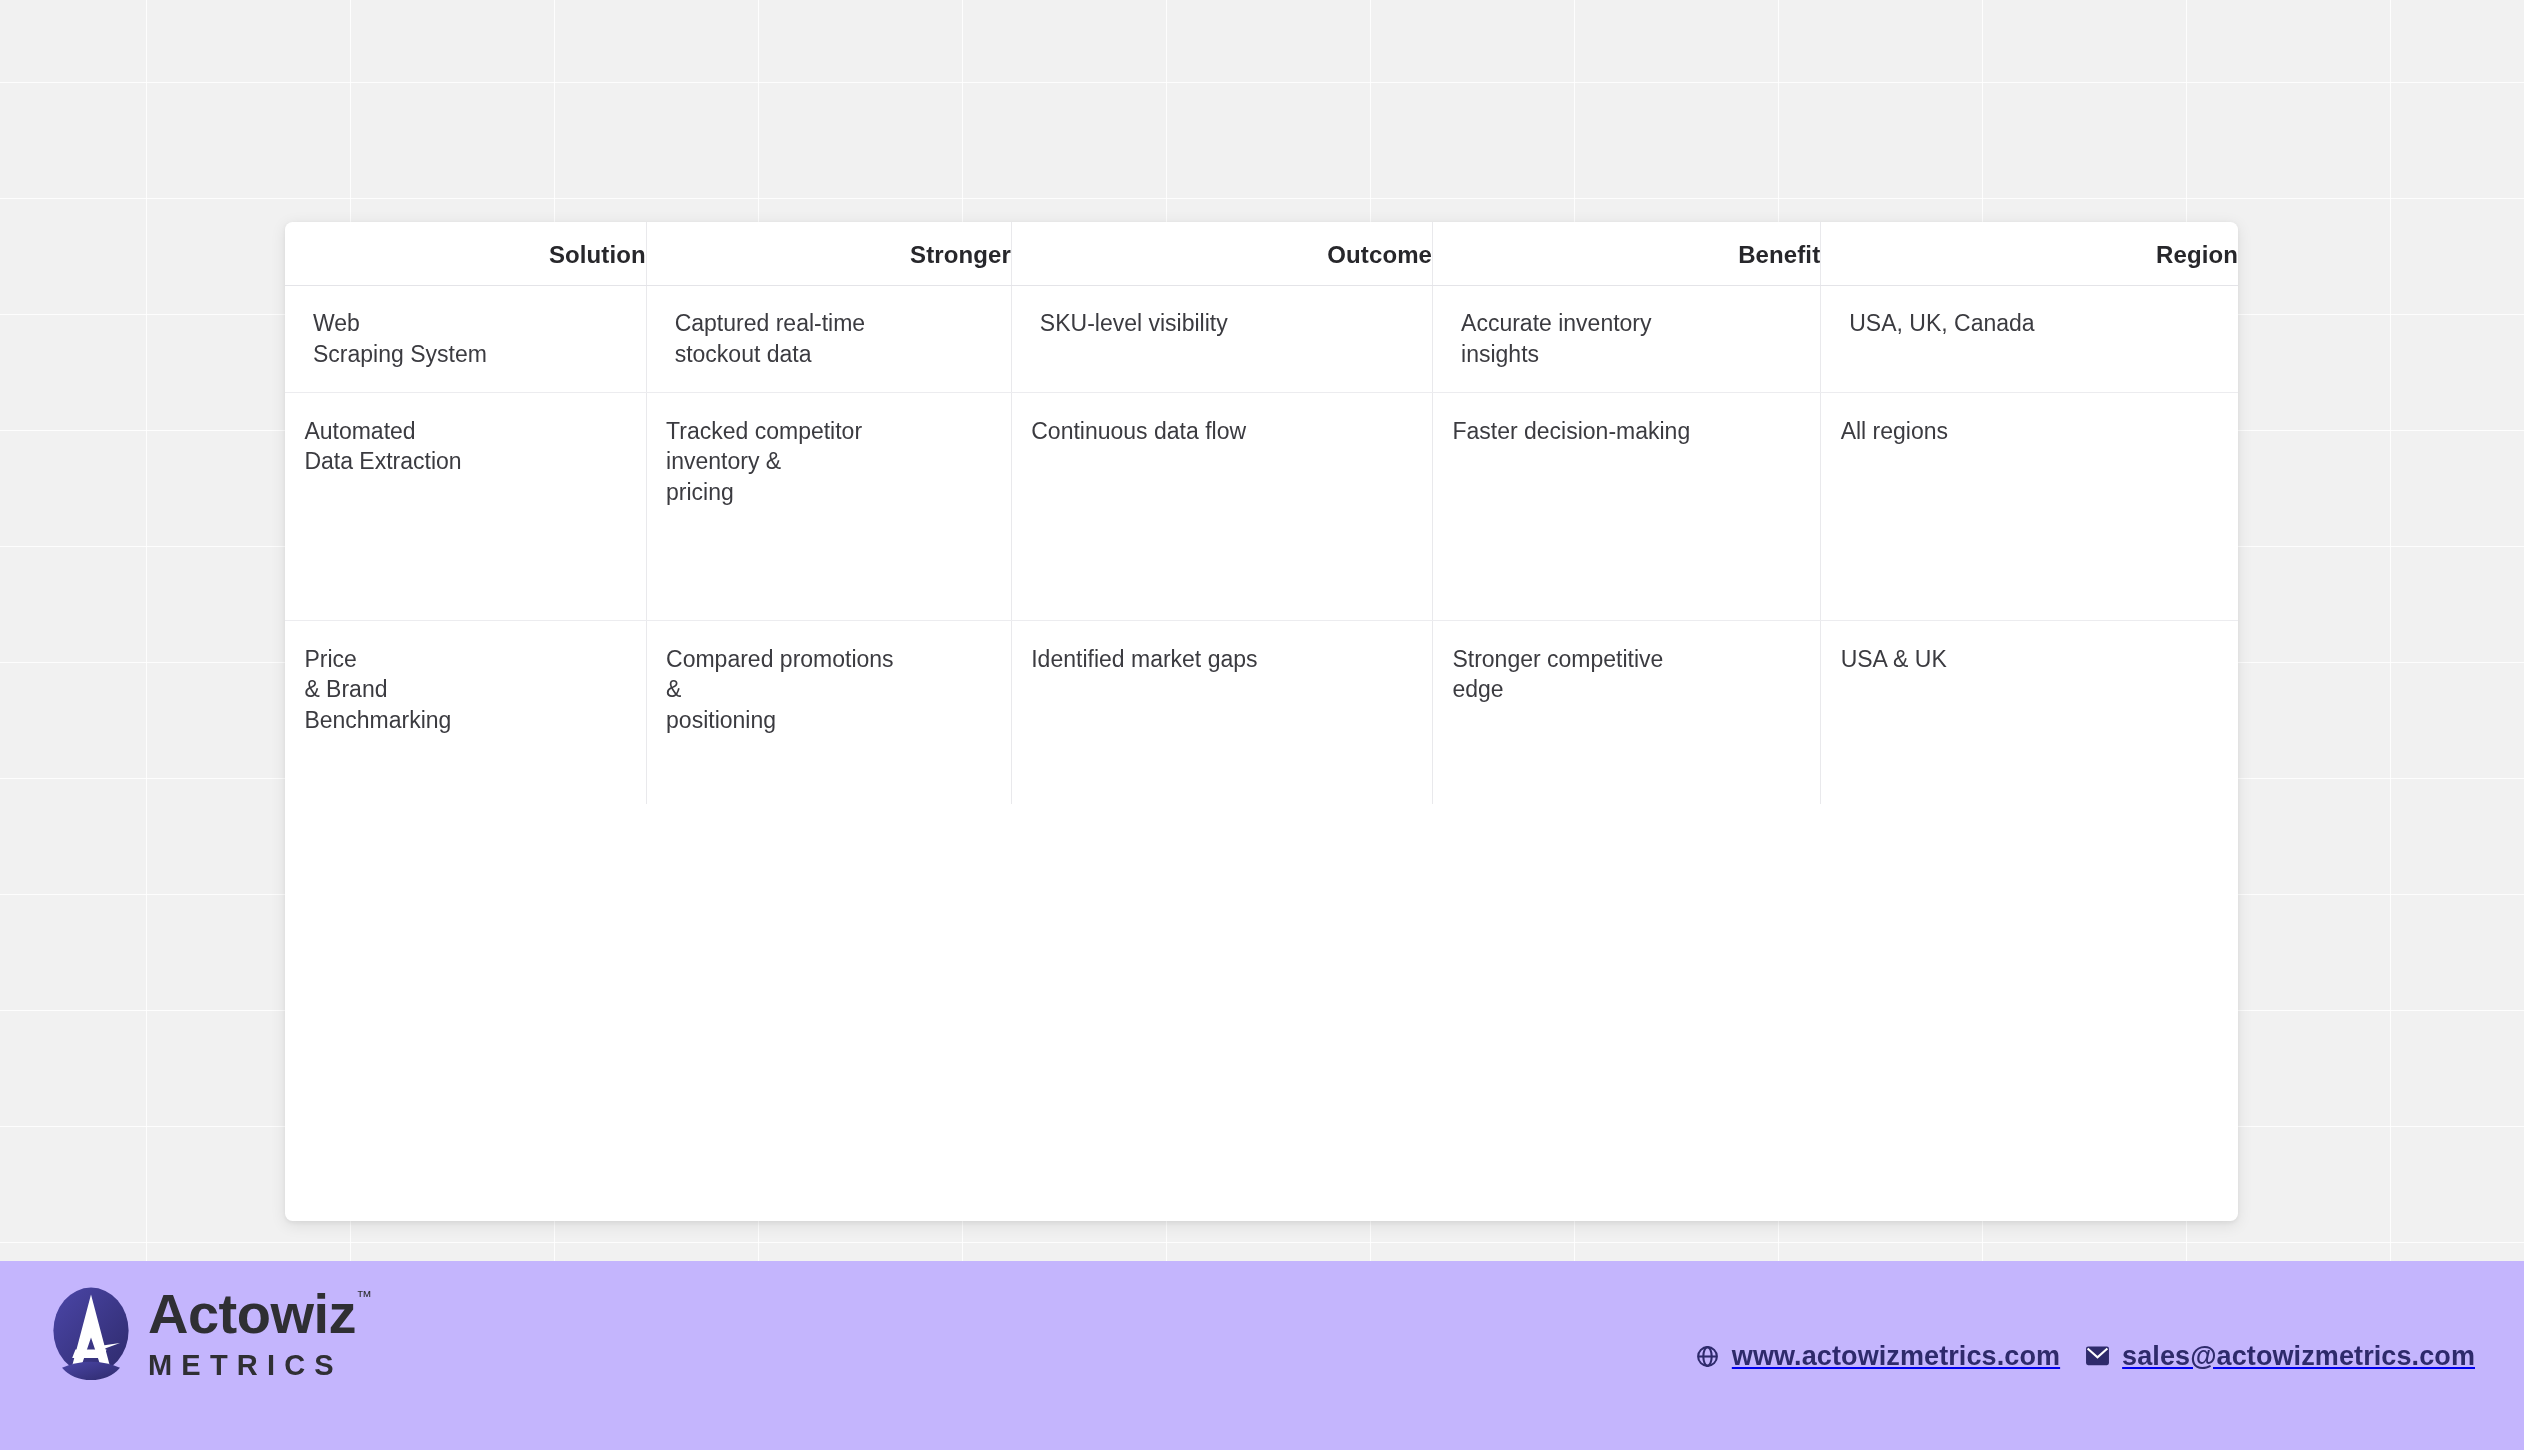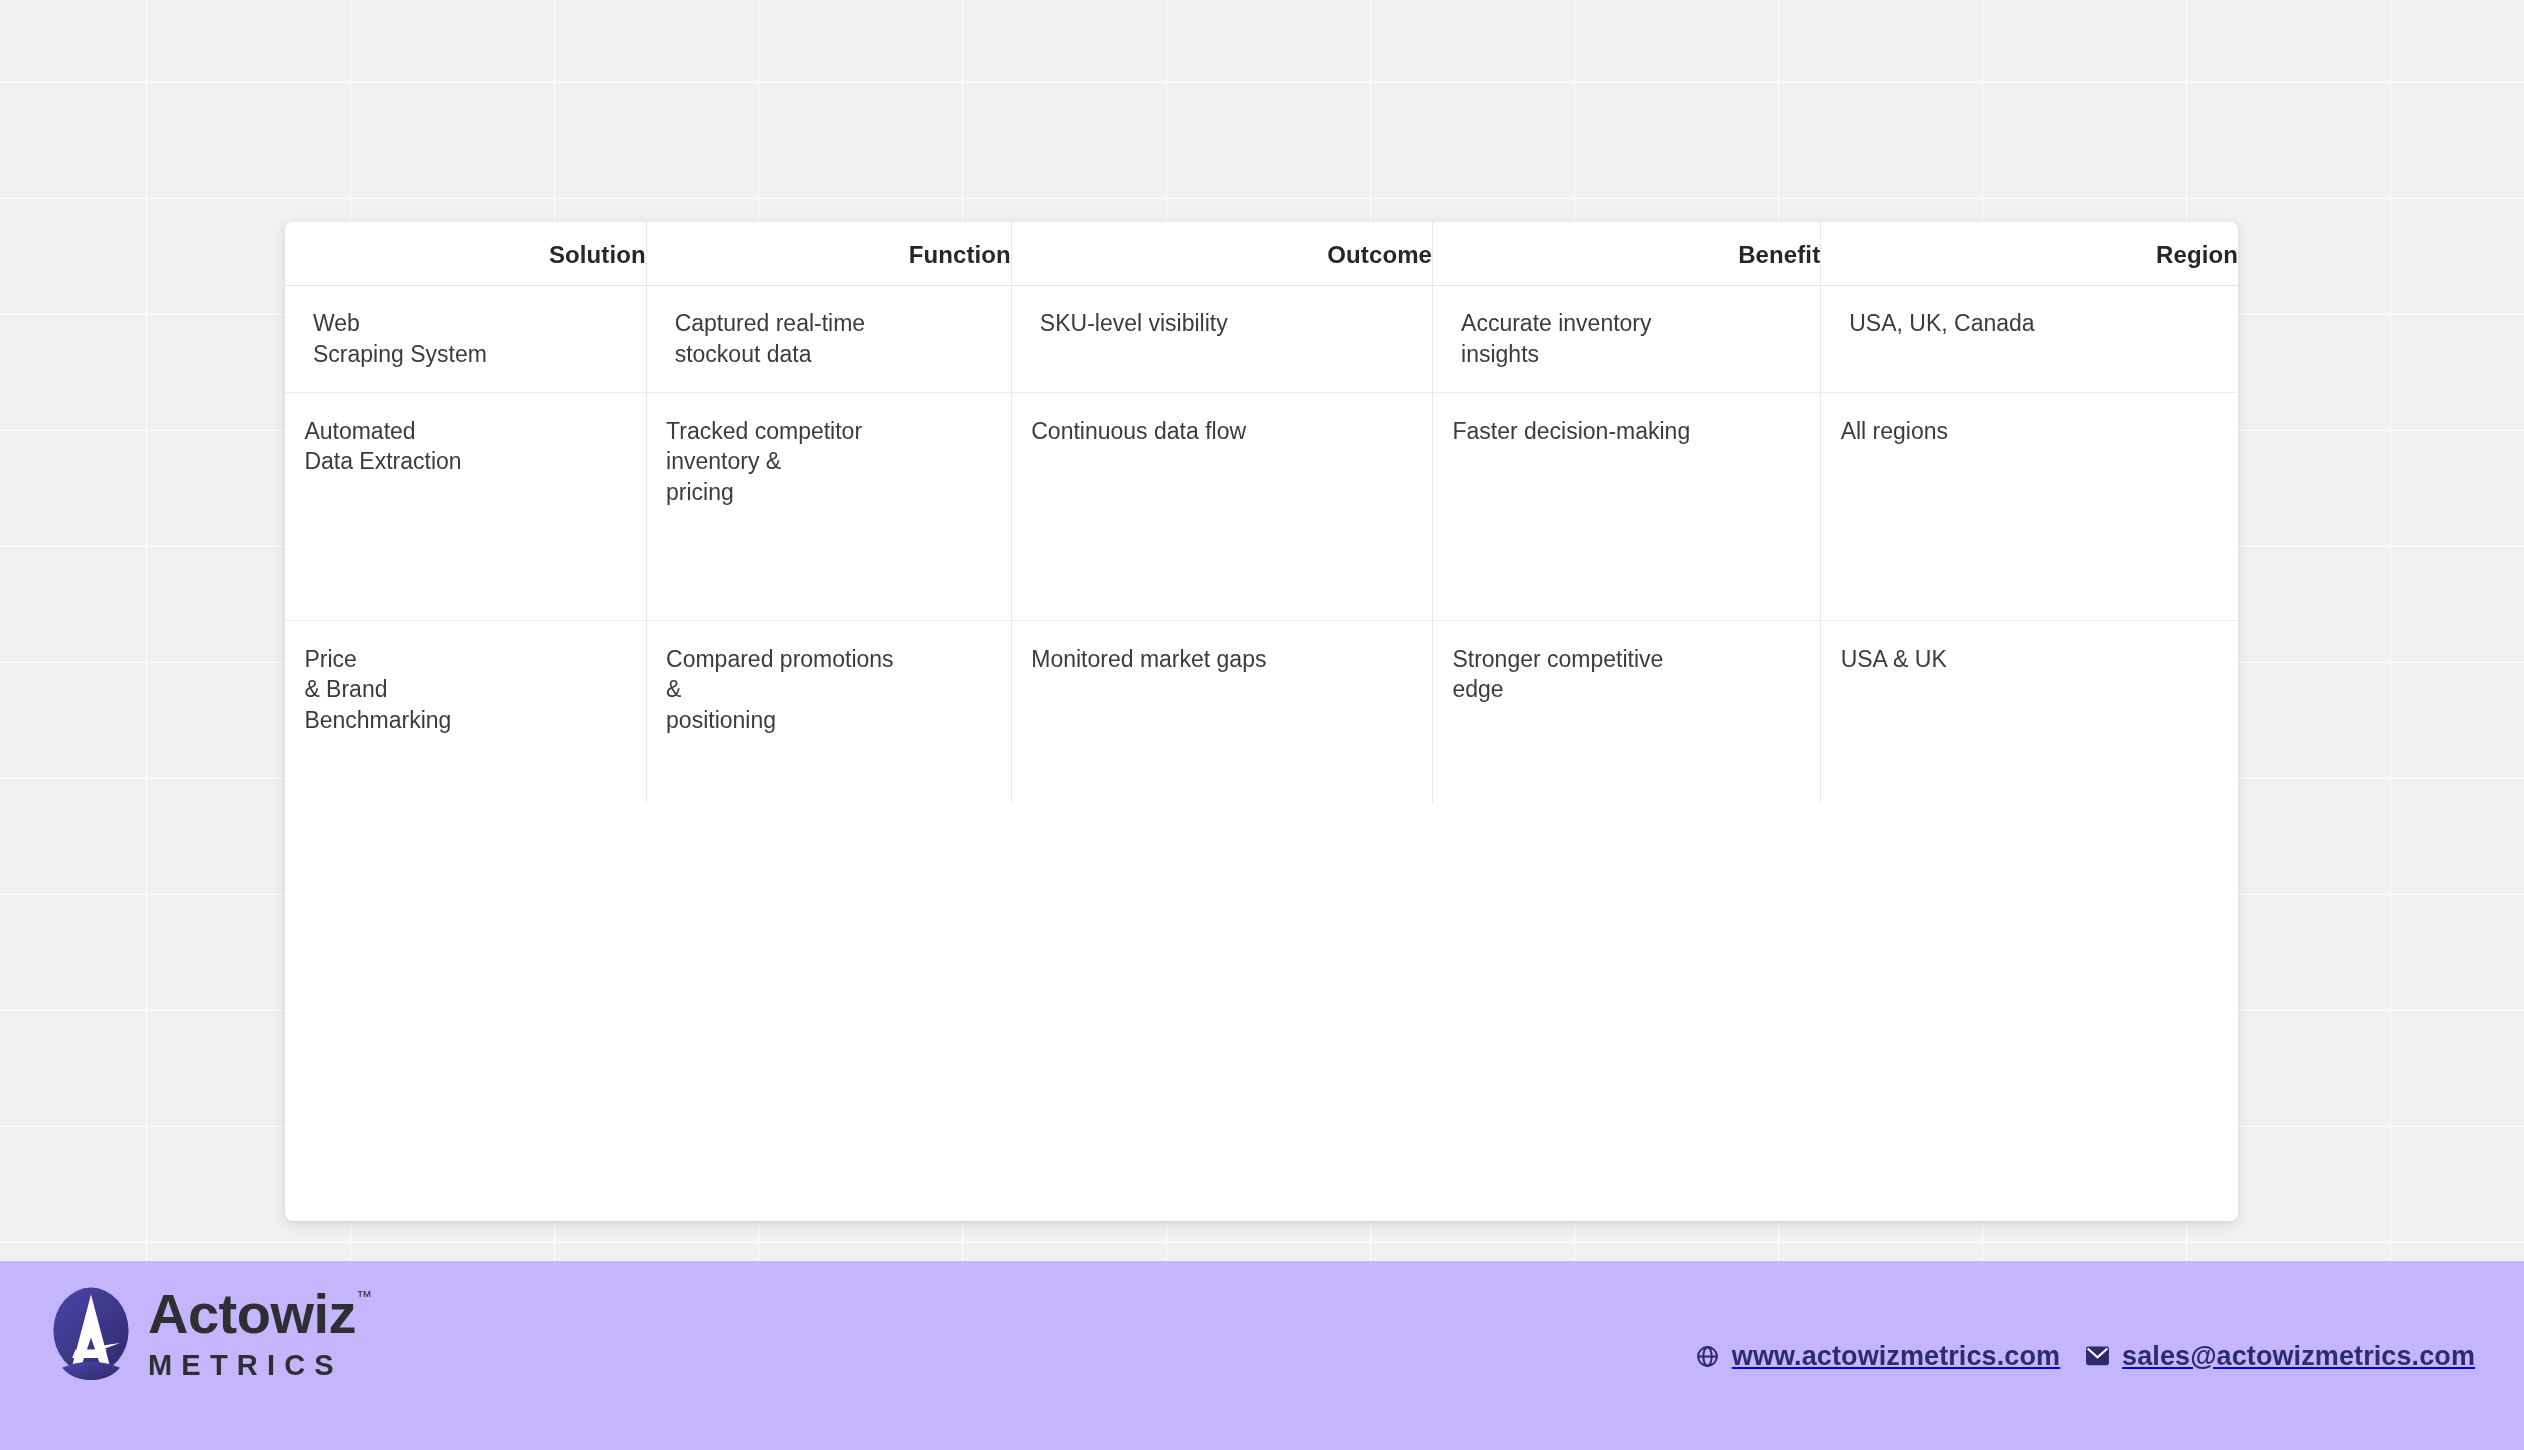--- a/index.html
+++ b/index.html
@@ -108,21 +108,21 @@
     <colgroup>
       <col class="c0">
         <col class="c1">
         <col class="c2">
         <col class="c3">
         <col class="c4">
     </colgroup>
     <thead>
       <tr>
         <th>Solution</th>
-        <th>Function</th>
+        <th>Stronger</th>
         <th>Outcome</th>
         <th>Benefit</th>
         <th>Region</th>
       </tr>
     </thead>
     <tbody>
       <tr class="r0">
         <td>Web
   Scraping System</td>
         <td>Captured real-time
@@ -142,21 +142,21 @@
         <td>Faster decision-making</td>
         <td>All regions</td>
       </tr>
       <tr class="r3">
         <td>Price
   &amp; Brand
 Benchmarking</td>
         <td>Compared promotions
 &amp;
   positioning</td>
-        <td>Monitored market gaps</td>
+        <td>Identified market gaps</td>
         <td>Stronger competitive
 edge</td>
         <td>USA &amp; UK</td>
       </tr>
     </tbody>
   </table>
 </div>
 
 <div id="footer">
 

